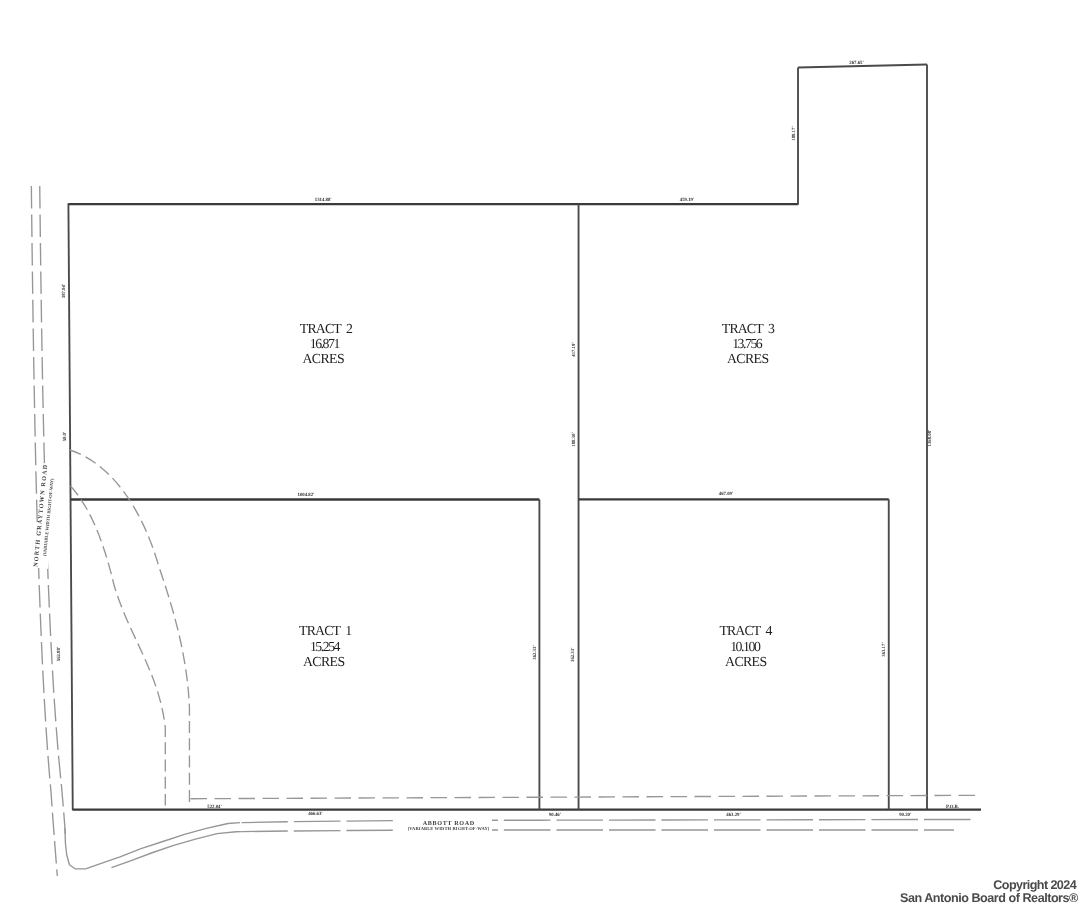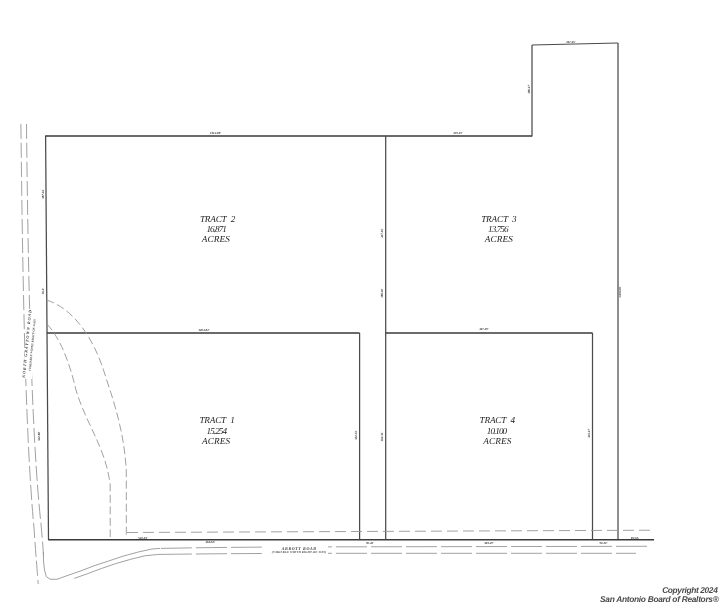--- a/index.html
+++ b/index.html
@@ -1,16 +1,16 @@
 <!DOCTYPE html>
 <html><head>
 <meta charset="utf-8">
 <style>
   html,body{margin:0;padding:0;background:#fff;}
-  #page{position:relative;width:720px;height:604px;background:#fff;overflow:hidden;transform:translateZ(0);font-style:italic;}
+  #page{position:relative;width:720px;height:604px;background:#fff;overflow:hidden;transform:translateZ(0);}
   svg{position:absolute;left:0;top:0;text-rendering:geometricPrecision;filter:blur(0.35px);}
   .tl{font-family:"Liberation Serif",serif;font-size:9.2px;fill:#1e1e1e;}
   .dim{font-family:"Liberation Serif",serif;font-weight:bold;font-size:3.2px;fill:#333;letter-spacing:0px;}
   .cp{font-family:"Liberation Sans",sans-serif;font-weight:bold;font-size:8.4px;fill:#4b4b4b;}
   .rd{font-family:"Liberation Serif",serif;font-weight:bold;font-size:4.1px;fill:#3c3c3c;}
   .rd2{font-family:"Liberation Serif",serif;font-weight:bold;font-size:3.05px;fill:#4a4a4a;}
 </style>
 </head>
 <body>
 <div id="page">

